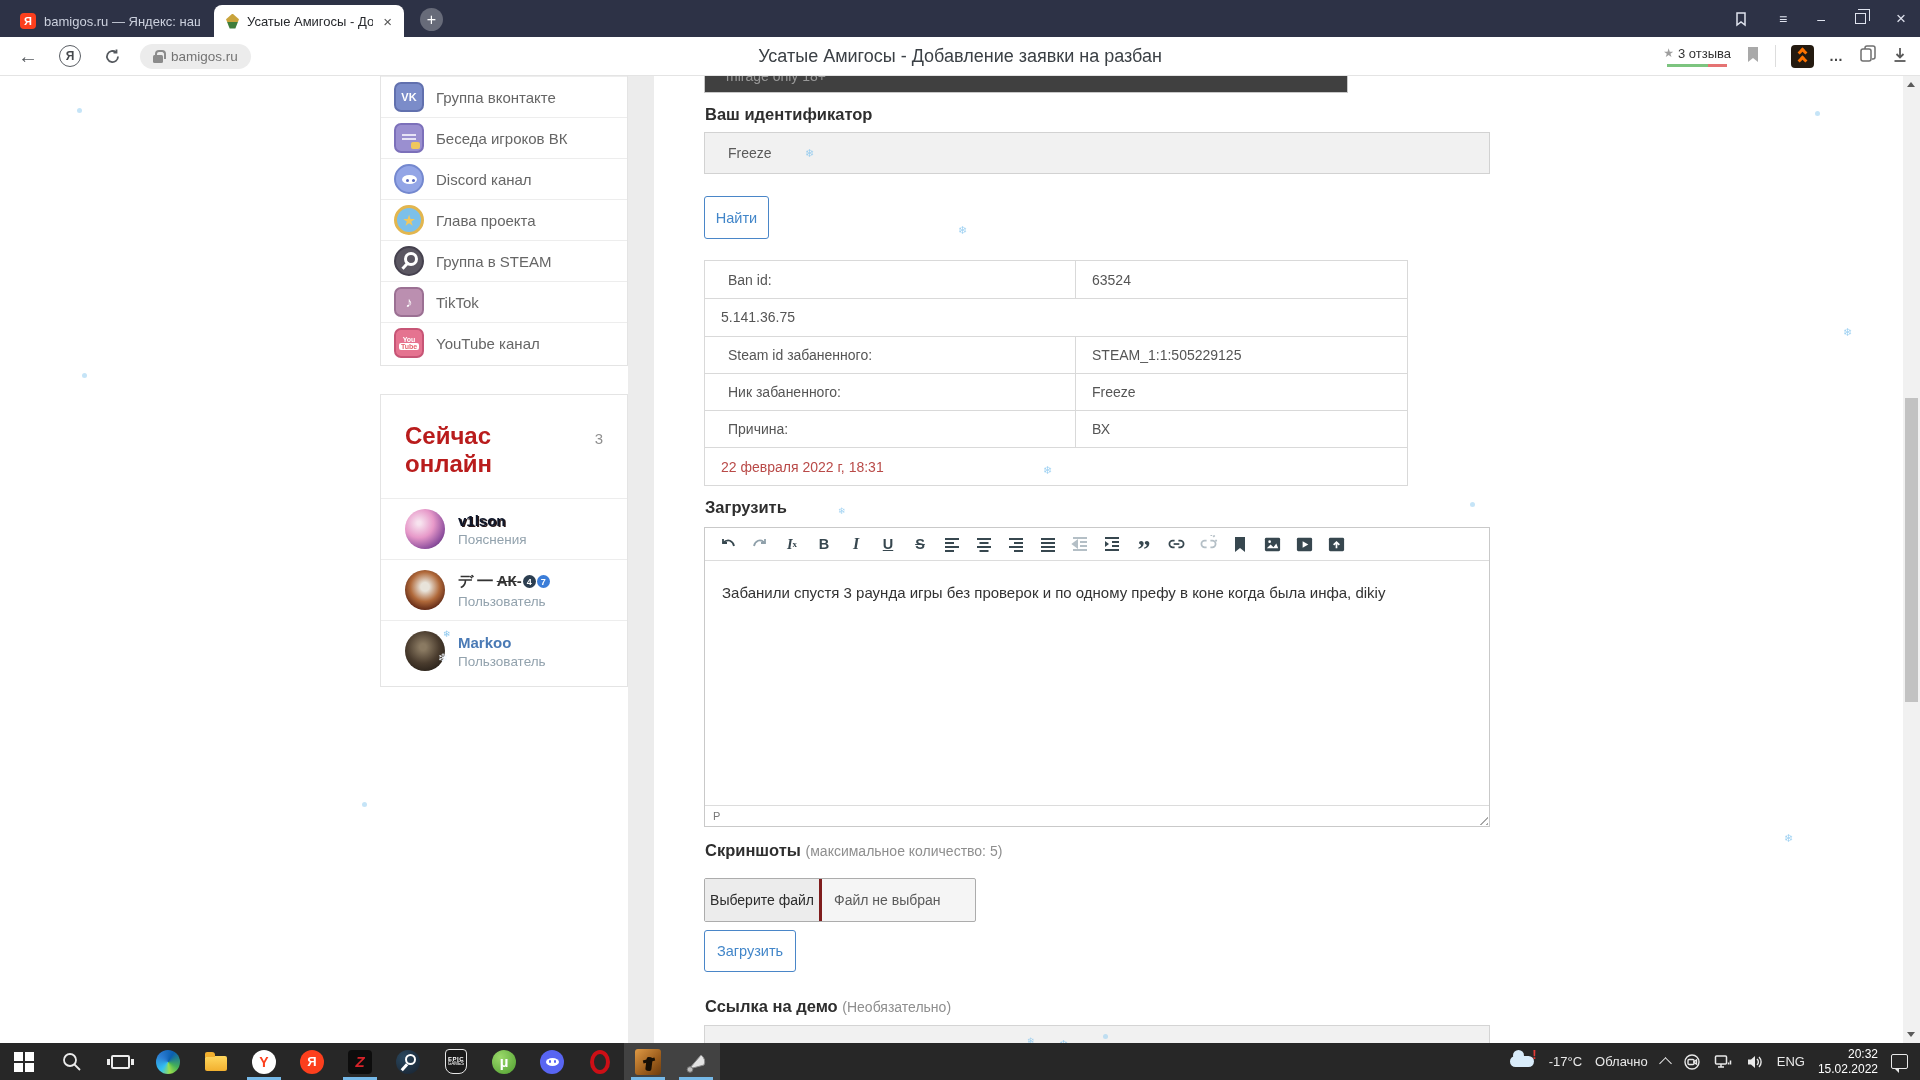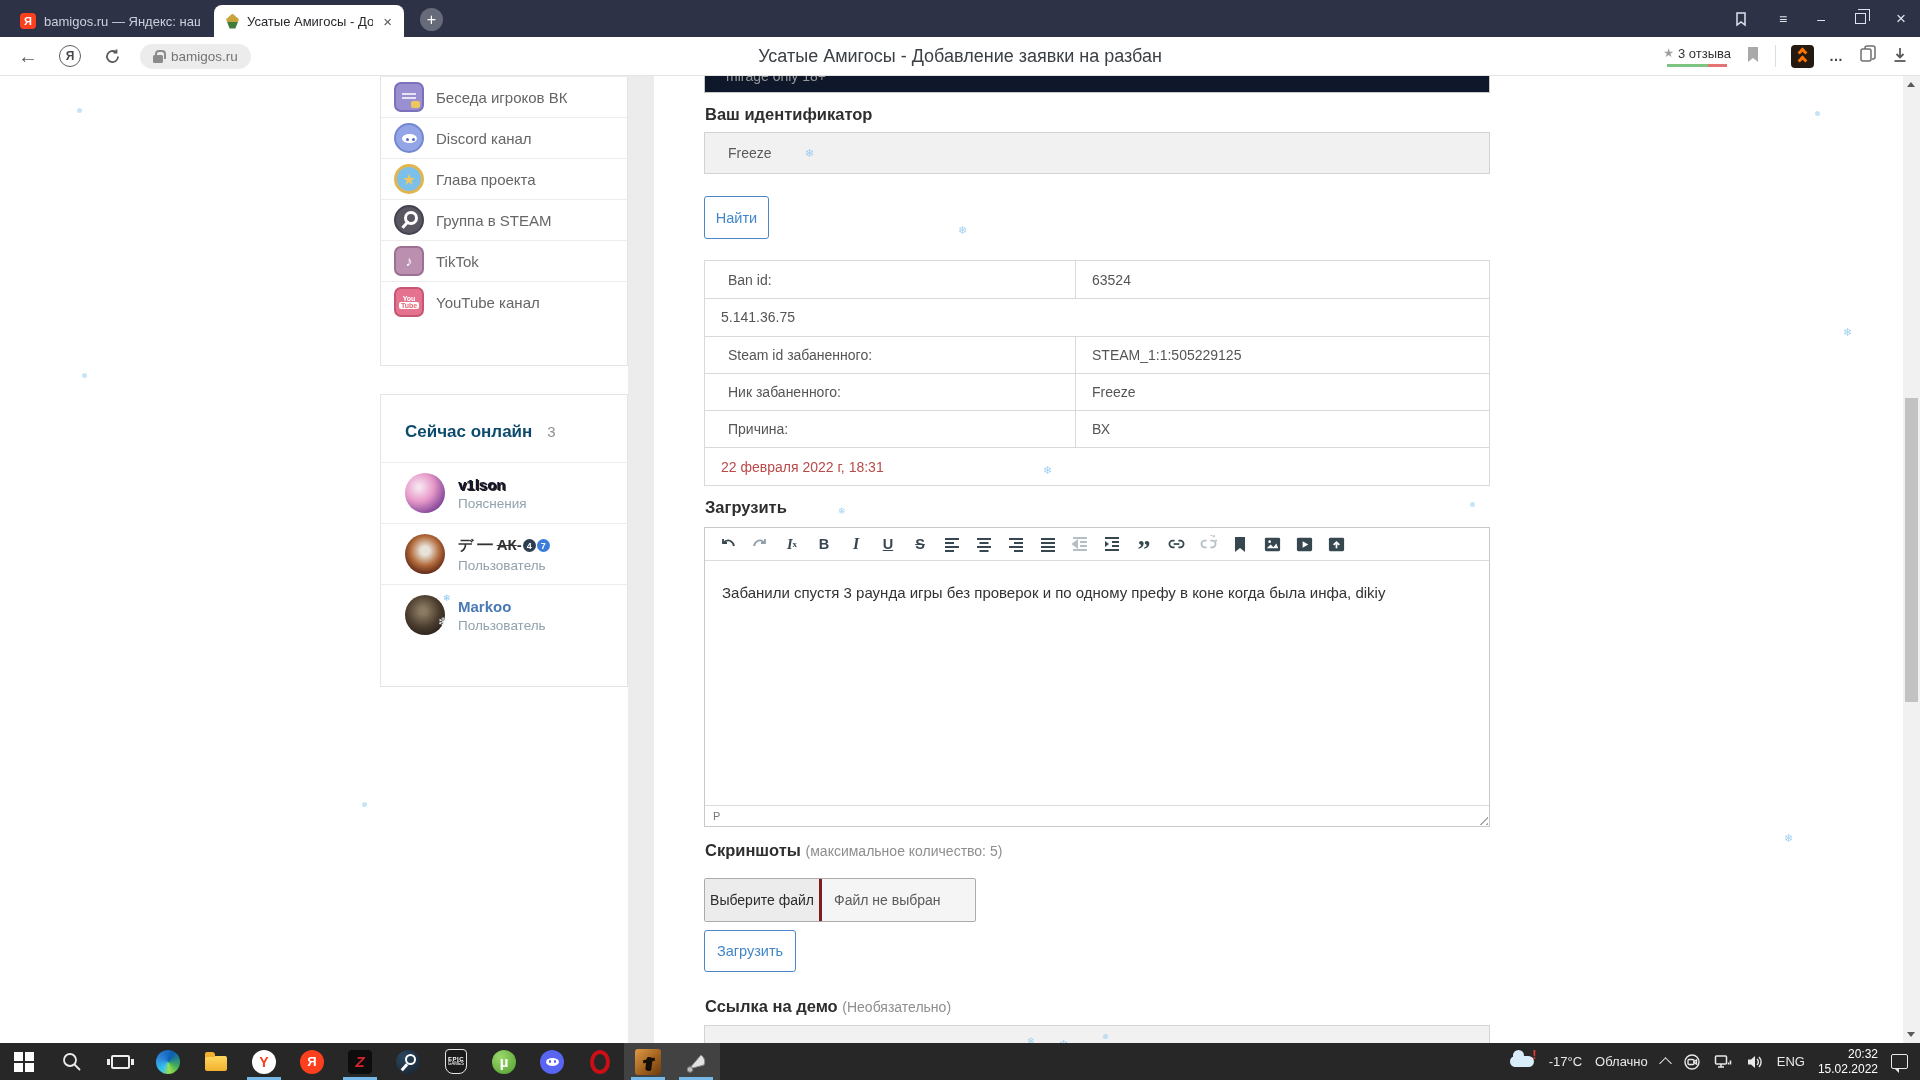--- a/index.html
+++ b/index.html
@@ -68,48 +68,48 @@
   .si-steam{background:#5b5762;border:2px solid #45414e;border-radius:50%}
   .si-steam::before{content:"";width:8px;height:8px;border:3px solid #fff;border-radius:50%;position:absolute;top:4px;right:4px}
   .si-steam::after{content:"";width:3px;height:9px;background:#fff;transform:rotate(42deg);position:absolute;left:8px;bottom:4px}
   .si-tiktok{background:#bb8fb0;border:2px solid #9b7093;border-radius:7px;font-size:14px}
   .si-youtube{background:#e57390;border:2px solid #c75576;border-radius:7px;flex-direction:column;line-height:1}
   .yt-top{color:#fff;font-size:7px;font-weight:bold}
   .yt-bottom{background:#fff;color:#e5636f;font-size:7px;font-weight:bold;padding:0 2px;border-radius:2px}
 
   .card-online{top:318px;height:293px}
   .online-head{padding:27px 24px 20px;display:flex;align-items:baseline;gap:15px}
-  .online-title{font-size:17px;font-weight:bold;color:#0c4a6e}
+  .online-title{font-size:24px;font-weight:bold;color:#b91c1c}
   .online-count{font-size:15px;color:#909090}
   .user-row{display:flex;align-items:center;gap:13px;padding:0 24px;border-top:1px solid #ededed;height:61px;position:relative}
   .avatar{width:40px;height:40px;border-radius:50%;flex:0 0 40px;position:relative}
   .av1{background:radial-gradient(circle at 35% 35%,#f7e3ef 5%,#e799c9 40%,#8e4f9e 72%,#3c2346 100%)}
   .av2{background:radial-gradient(circle at 50% 42%,#e8e3da 14%,#b0693a 48%,#5a2414 78%,#2c120a 100%)}
   .av3{background:radial-gradient(circle at 45% 40%,#8a7a62 10%,#4a3c2e 50%,#201a14 88%)}
   .av-flake{position:absolute;right:-3px;bottom:6px;color:#f2f8ff;font-size:12px}
   .u-name{font-size:15px;font-weight:bold;color:#333}
   .u-role{font-size:13.5px;color:#92a2ad;margin-top:3px}
   .name-red{color:#0f172a;text-shadow:1.2px 1.2px 0 rgba(20,0,0,.9)}
   .name-blue{color:#4a7ab5}
   .strike{text-decoration:line-through}
   .badge-num{display:inline-flex;width:13px;height:13px;border-radius:50%;color:#fff;font-size:9px;font-weight:bold;align-items:center;justify-content:center;margin-left:1px;vertical-align:1px}
   .badge-a{background:#2c3e50}.badge-b{background:#3b7dd8}
   .mini-flake{position:absolute;font-size:9px;color:rgba(120,190,235,.9);left:62px;top:8px}
 
   
   .main{position:absolute;left:704px;width:786px;top:0;height:100%}
-  .cut-select{position:absolute;top:0;left:0;width:786px;height:17px;border:1px solid #c8c8c8;border-top:none;overflow:hidden;background:#0f172a}
+  .cut-select{position:absolute;top:0;left:0;width:644px;height:17px;border:1px solid #c8c8c8;border-top:none;overflow:hidden;background:#404040}
   .cut-select span{position:absolute;top:-8px;left:21px;font-size:14px;color:#999}
   .flabel{position:absolute;left:1px;font-size:16.5px;font-weight:bold;color:#2e2e2e;white-space:nowrap}
   .hint{font-weight:normal;color:#8e8e8e;font-size:14px}
   .lbl-id{top:29px}
   .inp-id{position:absolute;top:56px;left:0;width:786px;height:42px;background:#f1f1f1;border:1px solid #d2d2d2;display:flex;align-items:center;padding-left:23px;font-size:14px;color:#5a5a5a}
   .btn{border:1px solid #4a86c8;color:#4286c9;background:#fff;border-radius:3px;font-size:14.5px;display:flex;align-items:center;justify-content:center;position:absolute}
   .btn-find{top:120px;left:0;width:65px;height:43px}
-  .ban-table{position:absolute;top:184px;left:0;width:786px;border:1px solid #d9d9d9}
+  .ban-table{position:absolute;top:184px;left:0;width:704px;border:1px solid #d9d9d9}
   .trow{display:flex;height:37.3px;border-top:1px solid #d9d9d9;font-size:14px;color:#555}
   .trow:first-child{border-top:none}
   .tlabel{width:371px;display:flex;align-items:center;padding-left:23px;border-right:1px solid #d9d9d9}
   .tvalue{flex:1;display:flex;align-items:center;padding-left:16px}
   .tvalue.red{color:#b94a48}
   .lbl-expl{top:422px}
   .editor{position:absolute;top:451px;left:0;width:786px;height:300px;border:1px solid #c9c9c9;background:#fff}
   .ed-toolbar{height:33px;border-bottom:1px solid #dcdcdc;display:flex;align-items:center;gap:10px;padding:0 12px}
   .ti{width:22px;height:22px;display:flex;align-items:center;justify-content:center;color:#37474f;font-size:14.5px;font-weight:bold}
   .ti svg{display:block}
@@ -268,20 +268,24 @@
     <span class="sf" style="left:909px;top:613px;font-size:9px">❄</span>
     <span class="sf" style="left:1312px;top:614px">❄</span>
     <span class="dotf" style="left:1470px;top:586px"></span>
     <span class="sf" style="left:940px;top:694px;font-size:10px">❄</span>
     <span class="dotf" style="left:362px;top:726px"></span>
     <span class="sf" style="left:1784px;top:756px">❄</span>
     <span class="sf" style="left:886px;top:828px;font-size:9px">❄</span>
 
     <div class="sidebar-card card-social">
       <div class="social-item">
+        <span class="si si-vk">VK</span>
+        <span>Группа вконтакте</span>
+      </div>
+      <div class="social-item">
         <span class="si si-chat"></span>
         <span>Беседа игроков ВК</span>
       </div>
       <div class="social-item">
         <span class="si si-discord"></span>
         <span>Discord канал</span>
       </div>
       <div class="social-item">
         <span class="si si-leader">★</span>
         <span>Глава проекта</span>

